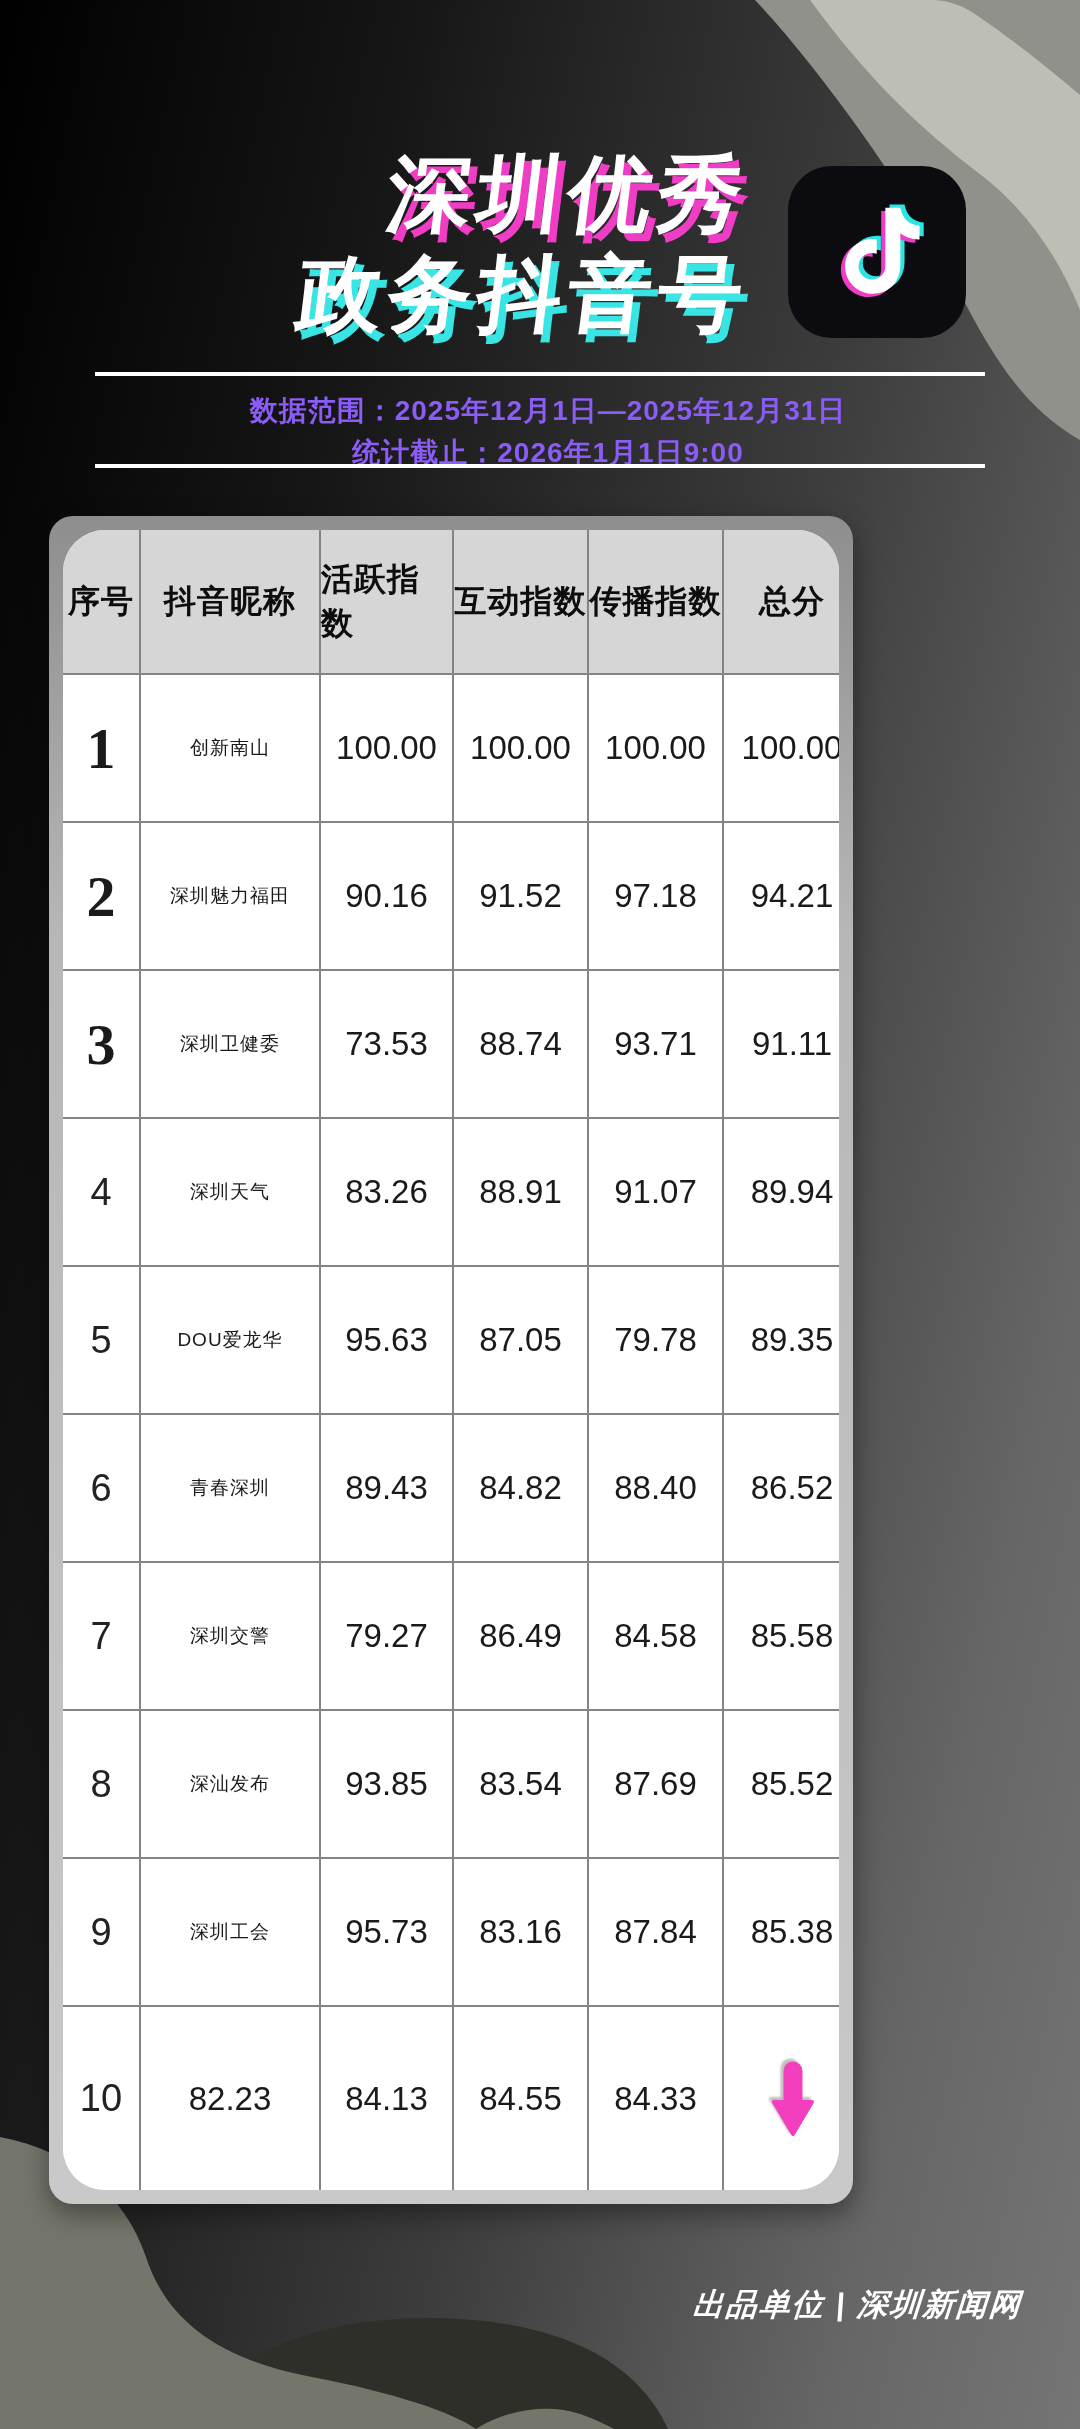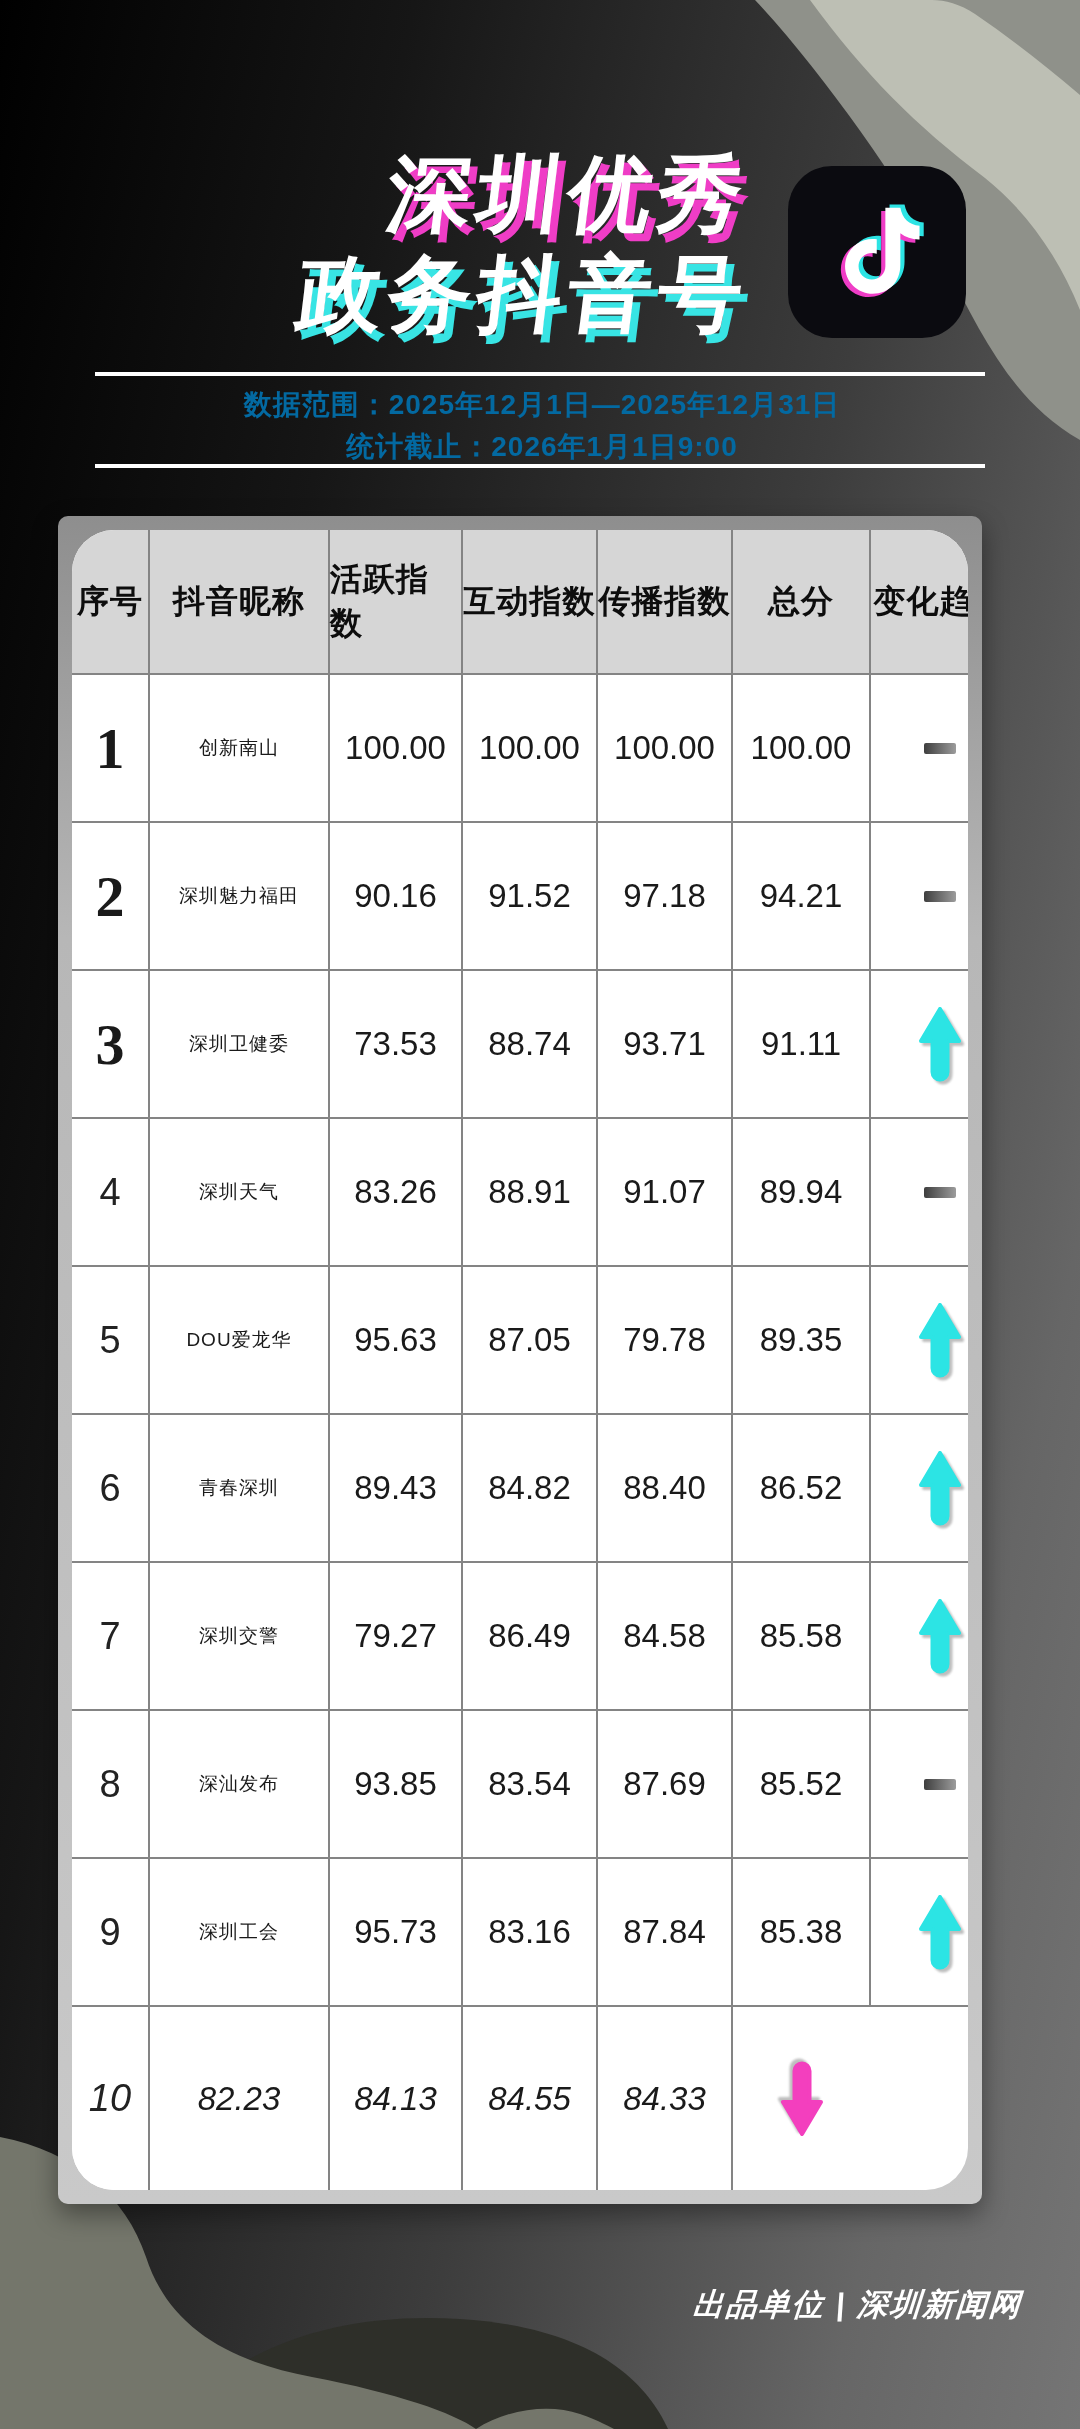--- a/index.html
+++ b/index.html
@@ -21,45 +21,45 @@
   #title1{top:152px;font-size:84px;text-shadow:8px 8px 0 #ef3dc6;}
   #title2{top:252px;font-size:84px;text-shadow:8px 8px 0 #38e4e4;}
   .logo{
     position:absolute;left:788px;top:166px;width:178px;height:172px;
     background:#0b0b10;border-radius:44px;display:flex;align-items:center;justify-content:center;
   }
   .rule{position:absolute;left:95px;width:890px;height:4px;background:#fff;}
   #rule-top{top:372px;}
   #rule-bottom{top:464px;}
   .date-line{
-    position:absolute;left:95px;width:890px;text-align:center;margin:2px;
-    color:#0369a1;font-size:28px;font-weight:700;letter-spacing:1px;
+    position:absolute;left:95px;width:890px;text-align:center;margin:8px;
+    color:#8b5cf6;font-size:28px;font-weight:700;letter-spacing:1px;
   }
   #date1{top:384px;}
   #date2{top:426px;}
 
   
   .card{
-    position:absolute;left:58px;top:516px;width:924px;height:1688px;
-    border-radius:10px;background:linear-gradient(180deg,#8e8e8e,#b7b7b7 25%,#c9c9c9);
+    position:absolute;left:49px;top:516px;width:804px;height:1688px;
+    border-radius:24px;background:linear-gradient(180deg,#8e8e8e,#b7b7b7 25%,#c9c9c9);
     box-shadow:0 10px 26px rgba(0,0,0,.4);
   }
   .tbl{
     position:absolute;inset:14px;background:#fff;border-radius:42px;overflow:hidden;
     display:grid;
     grid-template-columns:78px 180px 133px 135px 135px 138px 137px;
     grid-template-rows:145px repeat(9,148px) 1fr;
   }
   .c{
     display:flex;align-items:center;justify-content:center;
     border-right:2px solid #848484;border-bottom:2px solid #848484;
     color:#1a1a1a;font-size:33px;background:#fff;
   }
   .c.lc{border-right:none;}
-  .c.lr{border-bottom:none;font-style:italic;}
+  .c.lr{border-bottom:none;}
   .hc{background:#d6d6d6;font-weight:700;font-size:32px;color:#0d0d0d;letter-spacing:1px;}
   .name{font-size:19px;letter-spacing:1px;}
   .rank-serif{font-family:"Liberation Serif","DejaVu Serif",serif;font-size:58px;font-weight:700;}
   .rank-sans{font-size:38px;color:#222;}
 
   
   .flat-dash{width:32px;height:11px;border-radius:2px;background:linear-gradient(90deg,#3e3e3e,#9c9c9c);}
   .arrow{filter:drop-shadow(3px 3px 1px rgba(70,70,70,.35));}
 
   

